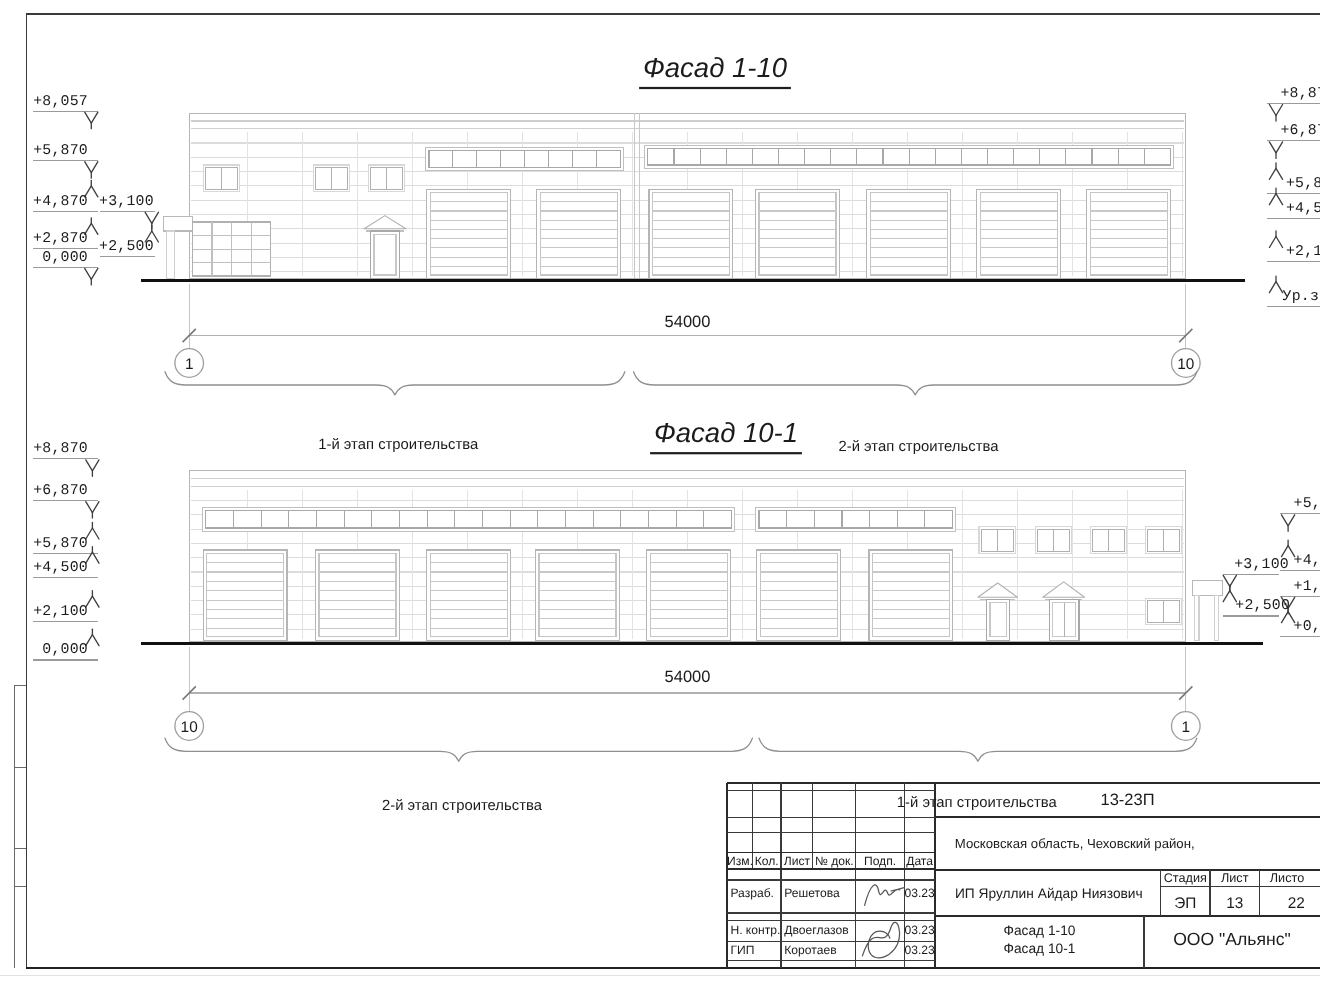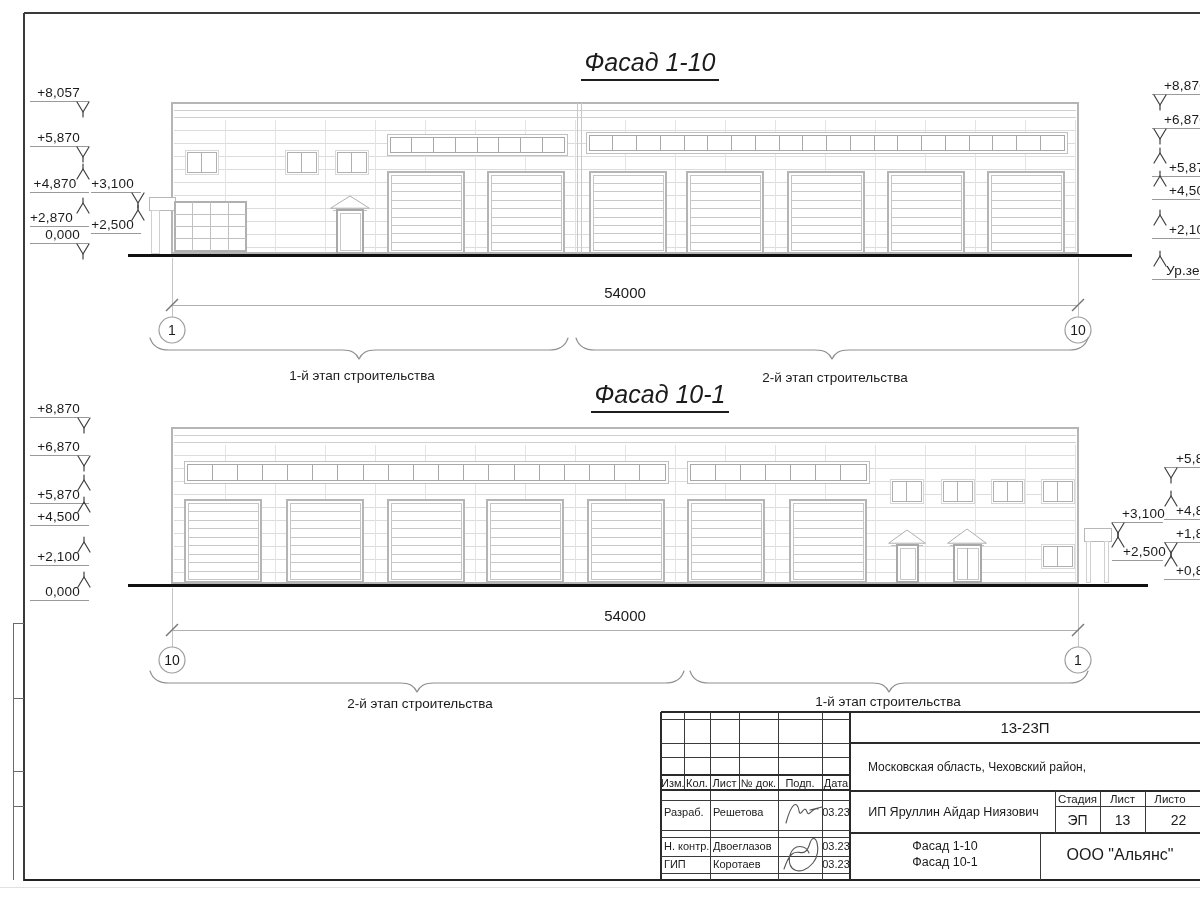--- a/index.html
+++ b/index.html
@@ -1,23 +1,23 @@
 <!DOCTYPE html>
 <html><head>
 <meta charset="utf-8">
 <style>
   html,body{margin:0;padding:0;background:#fff;}
   .sheet{position:relative;width:1200px;height:900px;overflow:hidden;background:#fff;
          font-family:"Liberation Sans",sans-serif;color:#1b1b1b;}
   svg{position:absolute;left:0;top:0;}
   .t{position:absolute;white-space:nowrap;color:#1b1b1b;}
-  .ev{font-size:13.5px;letter-spacing:.2px;}
+  .ev{font-size:13.5px;letter-spacing:.2px;font-family:Liberation Mono, monospace;}
   .dim{font-size:15px;text-align:center;}
   .axis{font-size:14px;text-align:center;}
-  .brlbl{font-size:13.5px;text-align:center;}
+  .brlbl{font-size:13.5px;text-align:center;margin-top:28px;}
   .ftitle{font-size:25px;font-style:italic;text-align:center;}
   .ftitle span{display:inline-block;border-bottom:2px solid #1d1d1d;padding:0 4px 2px 4px;}
   .tb{font-size:11px;}
   .tbc{text-align:center;}
   .code{font-size:15px;}
   .addr{font-size:12px;}
   .client{font-size:12.5px;}
   .stghdr{font-size:11.5px;}
   .stgval{font-size:14px;text-align:center;}
   .shtitle{font-size:12.5px;}

